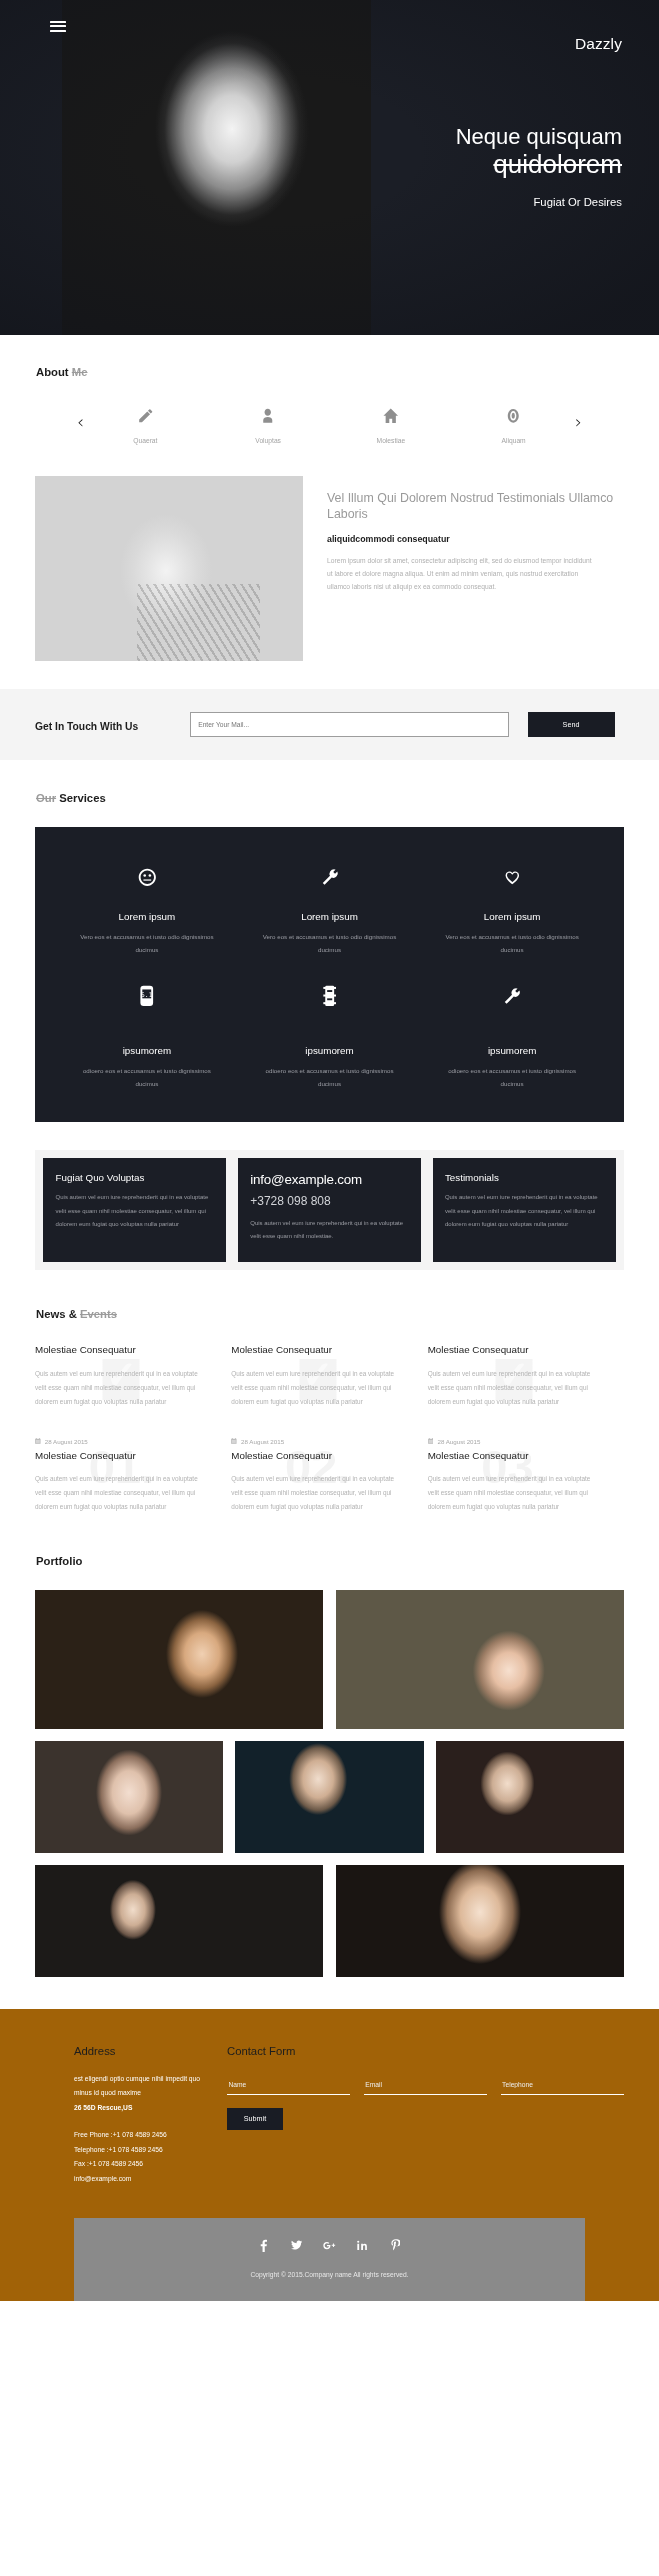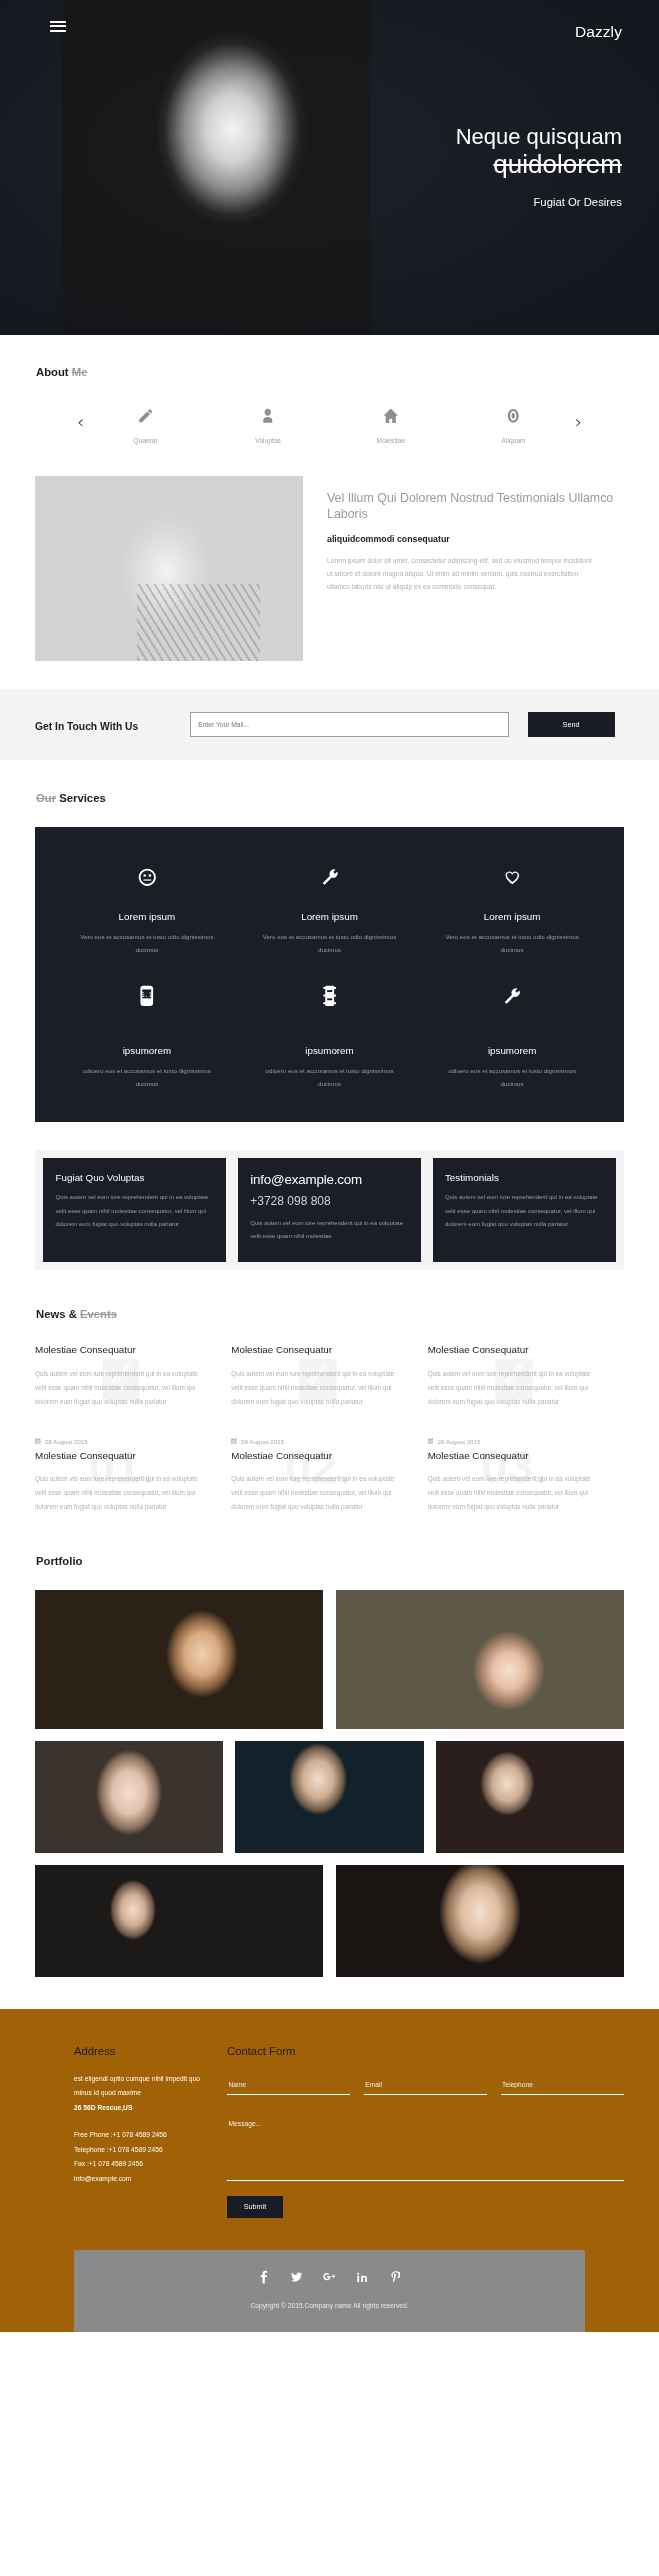--- a/index.html
+++ b/index.html
@@ -42,21 +42,21 @@
   }
   .hamburger {
     position: absolute; left: 50px; top: 20.6px;
     width: 16px; cursor: pointer; z-index: 5;
   }
   .hamburger span {
     display: block; height: 2.1px; background: #fff; margin-bottom: 2.6px; border-radius: 0.5px;
   }
   .hamburger span:last-child { margin-bottom: 0; }
   .brand {
-    position: absolute; right: 37px; top: 23px;
+    position: absolute; right: 37px; top: 35px;
     color: #fff; font-size: 15.5px; letter-spacing: 0.1px; z-index: 5;
     font-family: "Liberation Sans", sans-serif;
   }
   .hero-text {
     position: absolute; right: 37px; top: 125px; text-align: right;
     z-index: 5; color: #fff;
   }
   .hero-l1 { font-size: 22px; line-height: 1.08; font-weight: 400; white-space: nowrap; }
   .hero-l2 {
     font-size: 26px; line-height: 1.1; font-weight: 400;
@@ -567,23 +567,20 @@
         <div class="f-field">
           <input type="text" placeholder="Name" style="">
         </div>
         <div class="f-field">
           <input type="text" placeholder="Email" style="">
         </div>
         <div class="f-field">
           <input type="text" placeholder="Telephone" style="">
         </div>
       </div>
-      <div class="f-msg">
-        <textarea placeholder="Message..." style=""></textarea>
-      </div>
       <button class="f-submit">Submit</button>
     </div>
   </div>
 
   <div class="footer-bottom">
     <div class="socials">
       <div class="soc">
         <svg width="9.3" height="13.4" viewBox="0 0 12 22">
             <path d="M7.8 22V12h3l.5-3.5h-3.5V6.3c0-1 .3-1.7 1.8-1.7h1.9V1.5C11.1 1.4 10 1.3 8.7 1.3 6 1.3 4.2 2.9 4.2 5.9v2.6H1.2V12h3v10h3.6z"></path>
           </svg>

